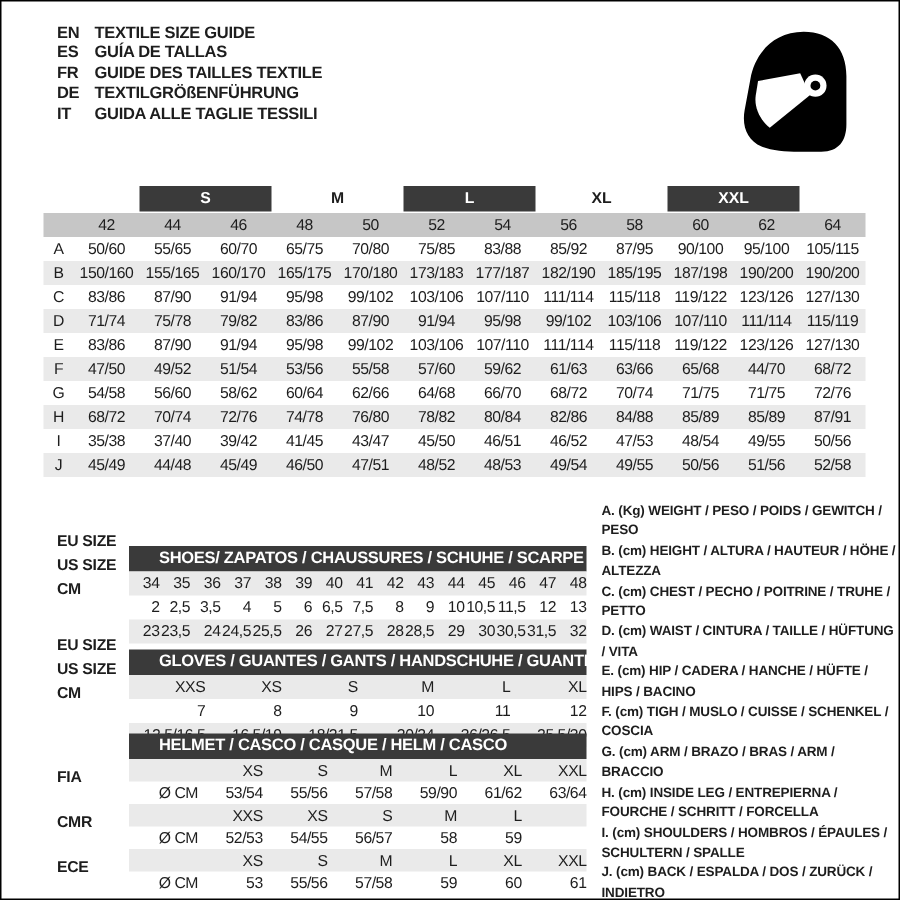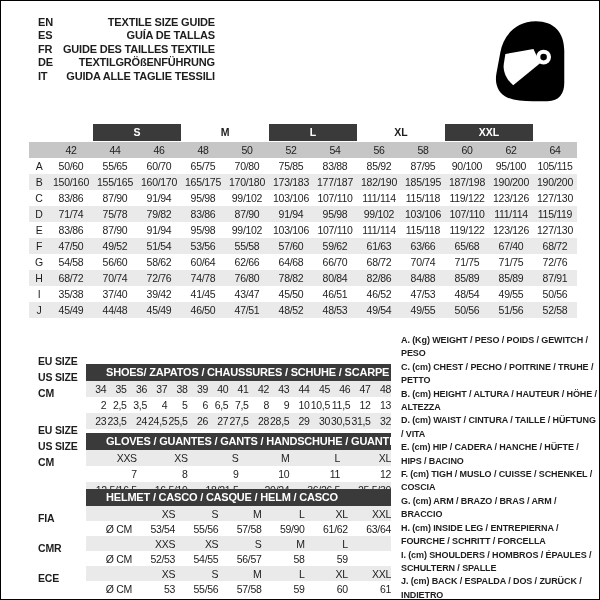--- a/index.html
+++ b/index.html
@@ -3,21 +3,21 @@
 <meta charset="utf-8">
 <style>
   html,body { margin:0; padding:0; background:#fff; }
   .page {
     position:relative; width:600px; height:600px; box-sizing:border-box;
     background:#fff; border:1px solid #000; overflow:hidden;
     font-family:"Liberation Sans", sans-serif; color:#1d1d1d;
   }
   
   .lang-block { position:absolute; left:37px; top:15px; }
-  .lang-row { display:flex; font-weight:bold; font-size:11px; line-height:13.4px; letter-spacing:-0.2px;justify-content:space-between; }
+  .lang-row { display:flex; font-weight:bold; font-size:11px; line-height:13.4px; letter-spacing:-0.2px; }
   .lang-code { width:25px; }
   .helmet { position:absolute; left:488px; top:14px; width:78px; height:92px; }
 
   
   .textile { position:absolute; left:28px; top:122px; width:548px; font-size:10.5px; letter-spacing:-0.3px; }
   .t-row { display:grid; grid-template-columns:20px repeat(12,1fr); height:16px; align-items:center; text-align:center; }
   .group-row { height:19px; }
   .group-row > div { line-height:17px; font-weight:bold; letter-spacing:0; }
   .cell-dark { background:var(--dark-bar,#3a3a3a); color:#fff; height:17px; }
   .size-row { background:var(--row-gray,#c6c6c6); }
@@ -178,21 +178,21 @@
         <div>47/50</div>
         <div>49/52</div>
         <div>51/54</div>
         <div>53/56</div>
         <div>55/58</div>
         <div>57/60</div>
         <div>59/62</div>
         <div>61/63</div>
         <div>63/66</div>
         <div>65/68</div>
-        <div>67/40</div>
+        <div>44/70</div>
         <div>68/72</div>
       </div>
       <div class="t-row">
         <div class="letter">G</div>
         <div>54/58</div>
         <div>56/60</div>
         <div>58/62</div>
         <div>60/64</div>
         <div>62/66</div>
         <div>64/68</div>
@@ -401,22 +401,22 @@
           <div>57/58</div>
           <div>59</div>
           <div>60</div>
           <div>61</div>
         </div>
       </div>
   </div>
 
   <div class="legend">
       <div>A. (Kg) WEIGHT / PESO / POIDS / GEWITCH / PESO</div>
+      <div>B. (cm) HEIGHT / ALTURA / HAUTEUR / HÖHE / ALTEZZA</div>
       <div>C. (cm) CHEST / PECHO / POITRINE / TRUHE / PETTO</div>
-      <div>B. (cm) HEIGHT / ALTURA / HAUTEUR / HÖHE / ALTEZZA</div>
       <div>D. (cm) WAIST / CINTURA / TAILLE / HÜFTUNG / VITA</div>
       <div>E. (cm) HIP / CADERA / HANCHE / HÜFTE / HIPS / BACINO</div>
       <div>F. (cm) TIGH / MUSLO / CUISSE / SCHENKEL / COSCIA</div>
       <div>G. (cm) ARM / BRAZO / BRAS / ARM / BRACCIO</div>
       <div>H. (cm) INSIDE LEG / ENTREPIERNA / FOURCHE / SCHRITT / FORCELLA</div>
       <div>I. (cm) SHOULDERS / HOMBROS / ÉPAULES / SCHULTERN / SPALLE</div>
       <div>J. (cm) BACK / ESPALDA / DOS / ZURÜCK / INDIETRO</div>
     </div>
 </div>
 

